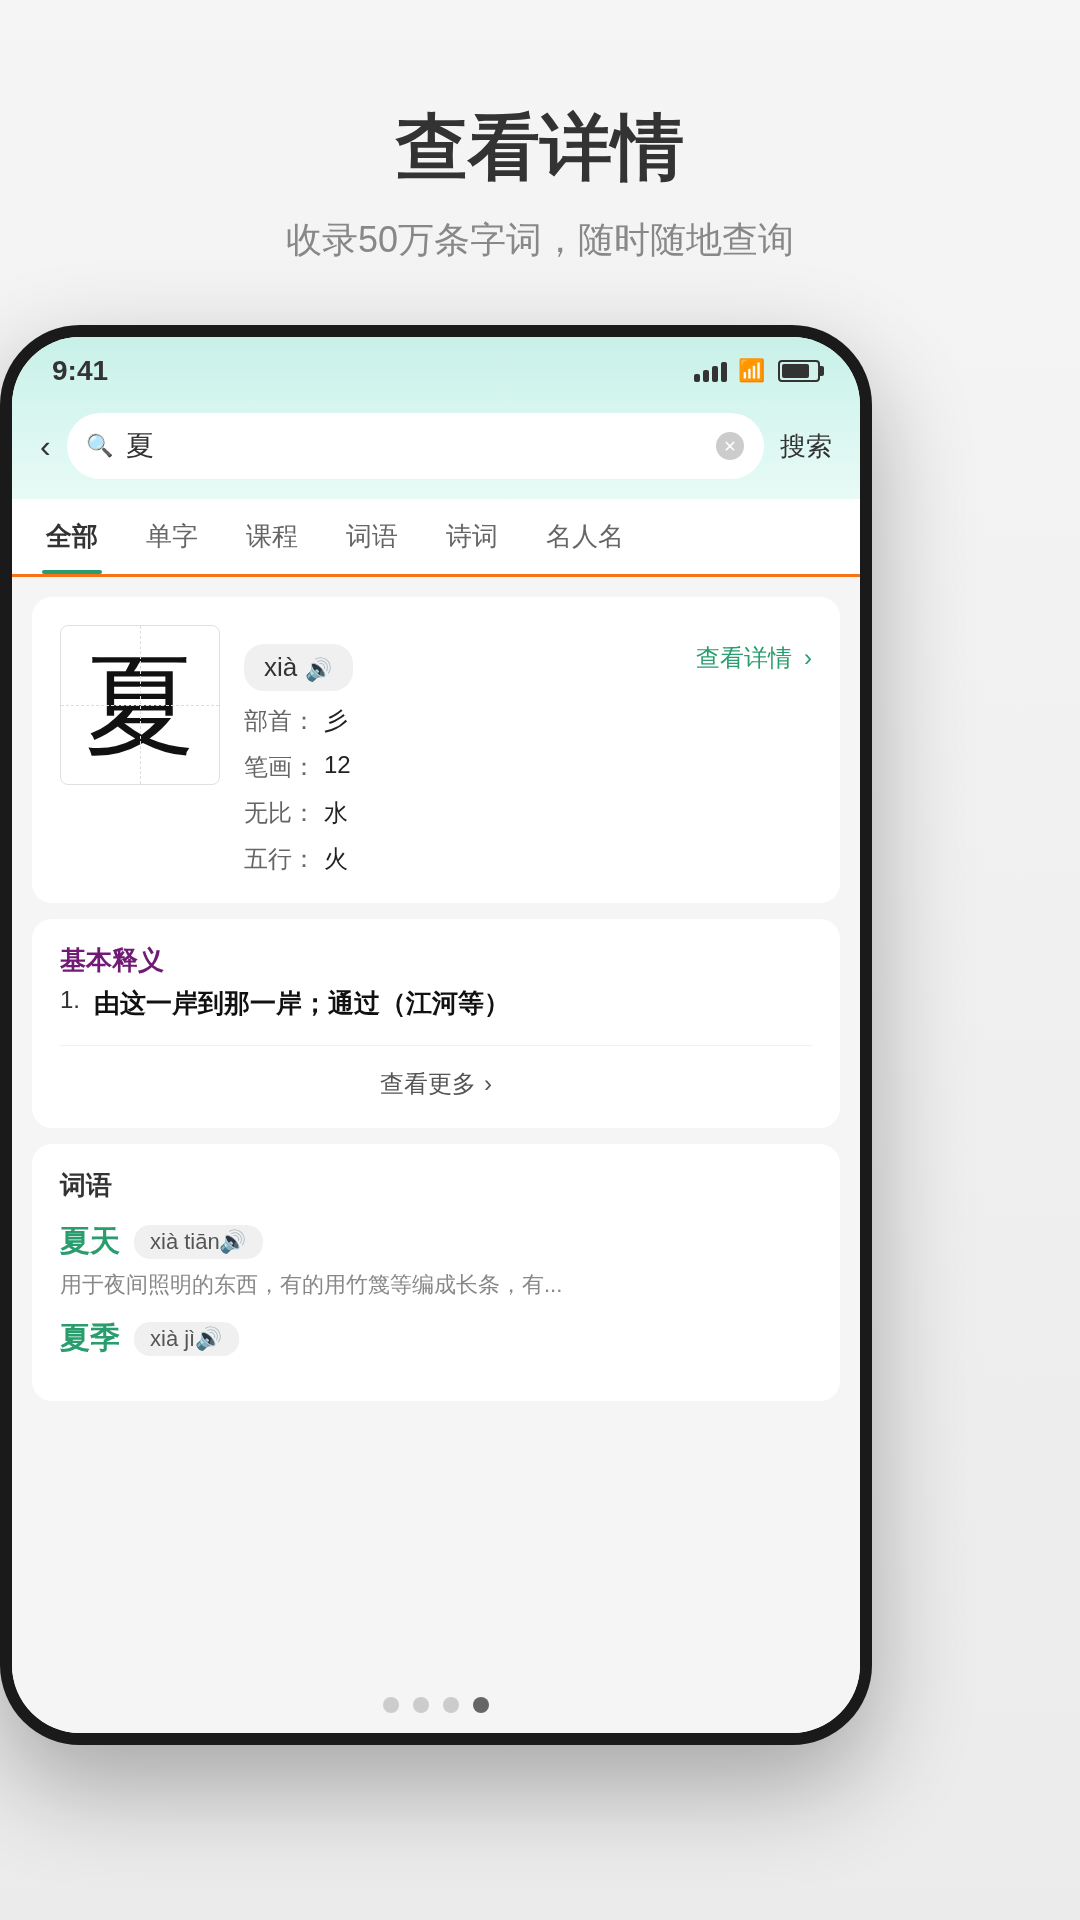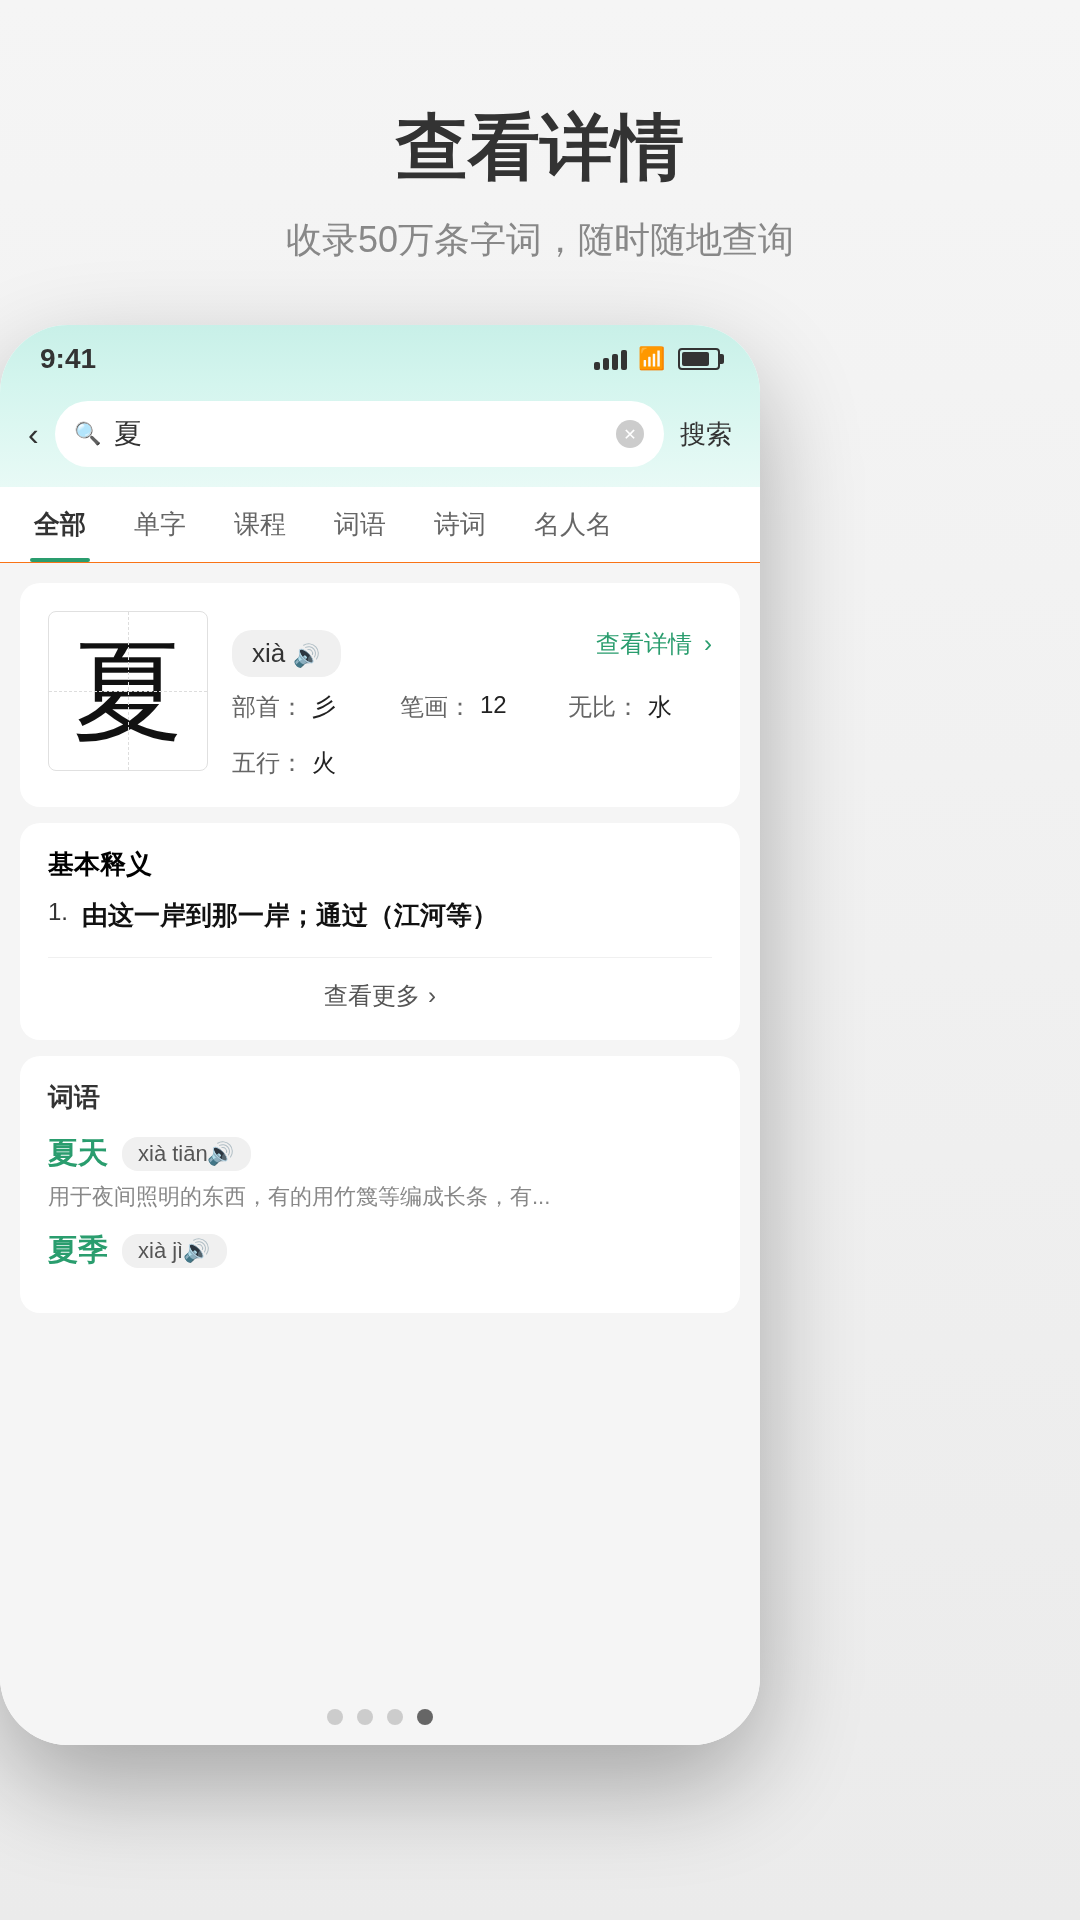--- a/index.html
+++ b/index.html
@@ -27,24 +27,25 @@
     }
 
     .page-subtitle {
       font-size: 36px;
       color: #888;
     }
 
     
     .phone-mockup {
       margin-top: 60px;
-      width: 760px;
+      width: 872px;
       height: 1420px;
       background: #1a1a1a;
       border-radius: 80px;
+      padding: 12px;
       position: relative;
       box-shadow: 0 40px 100px rgba(0,0,0,0.3);
     }
 
     .phone-screen {
       width: 100%;
       height: 100%;
       background: #fff;
       border-radius: 68px;
       overflow: hidden;
@@ -176,21 +177,21 @@
       flex-shrink: 0;
       cursor: pointer;
     }
 
     
     .tabs-area {
       background: #fff;
       padding: 0 30px;
       display: flex;
       gap: 40px;
-      border-bottom: 1px solid #f97316;
+      border-bottom: 3px solid #f97316;
       flex-shrink: 0;
       overflow: hidden;
     }
 
     .tab-item {
       padding: 20px 4px;
       font-size: 26px;
       color: #666;
       position: relative;
       cursor: pointer;
@@ -305,22 +306,22 @@
       color: #2a9d6e;
       display: flex;
       align-items: center;
       gap: 12px;
       cursor: pointer;
       margin-left: 36px;
     }
 
     .char-attrs {
       display: grid;
-      grid-template-columns: 1fr 1fr 1fr;
-      gap: 24px;
+      grid-template-columns: 1fr;
+      gap: 14px;
     }
 
     .attr-item {
       font-size: 24px;
       color: #555;
       display: flex;
       gap: 8px;
     }
 
     .attr-label {
@@ -336,23 +337,23 @@
     .section {
       background: #fff;
       margin: 16px 20px 0;
       border-radius: 20px;
       padding: 24px 28px;
       flex-shrink: 0;
     }
 
     .section-title {
       font-size: 26px;
-      color: #000000;
+      color: #701a75;
       font-weight: 600;
-      margin-bottom: 16px;
+      margin-bottom: 8px;
     }
 
     .def-item {
       display: flex;
       gap: 14px;
       margin-bottom: 16px;
     }
 
     .def-num {
       font-size: 24px;

